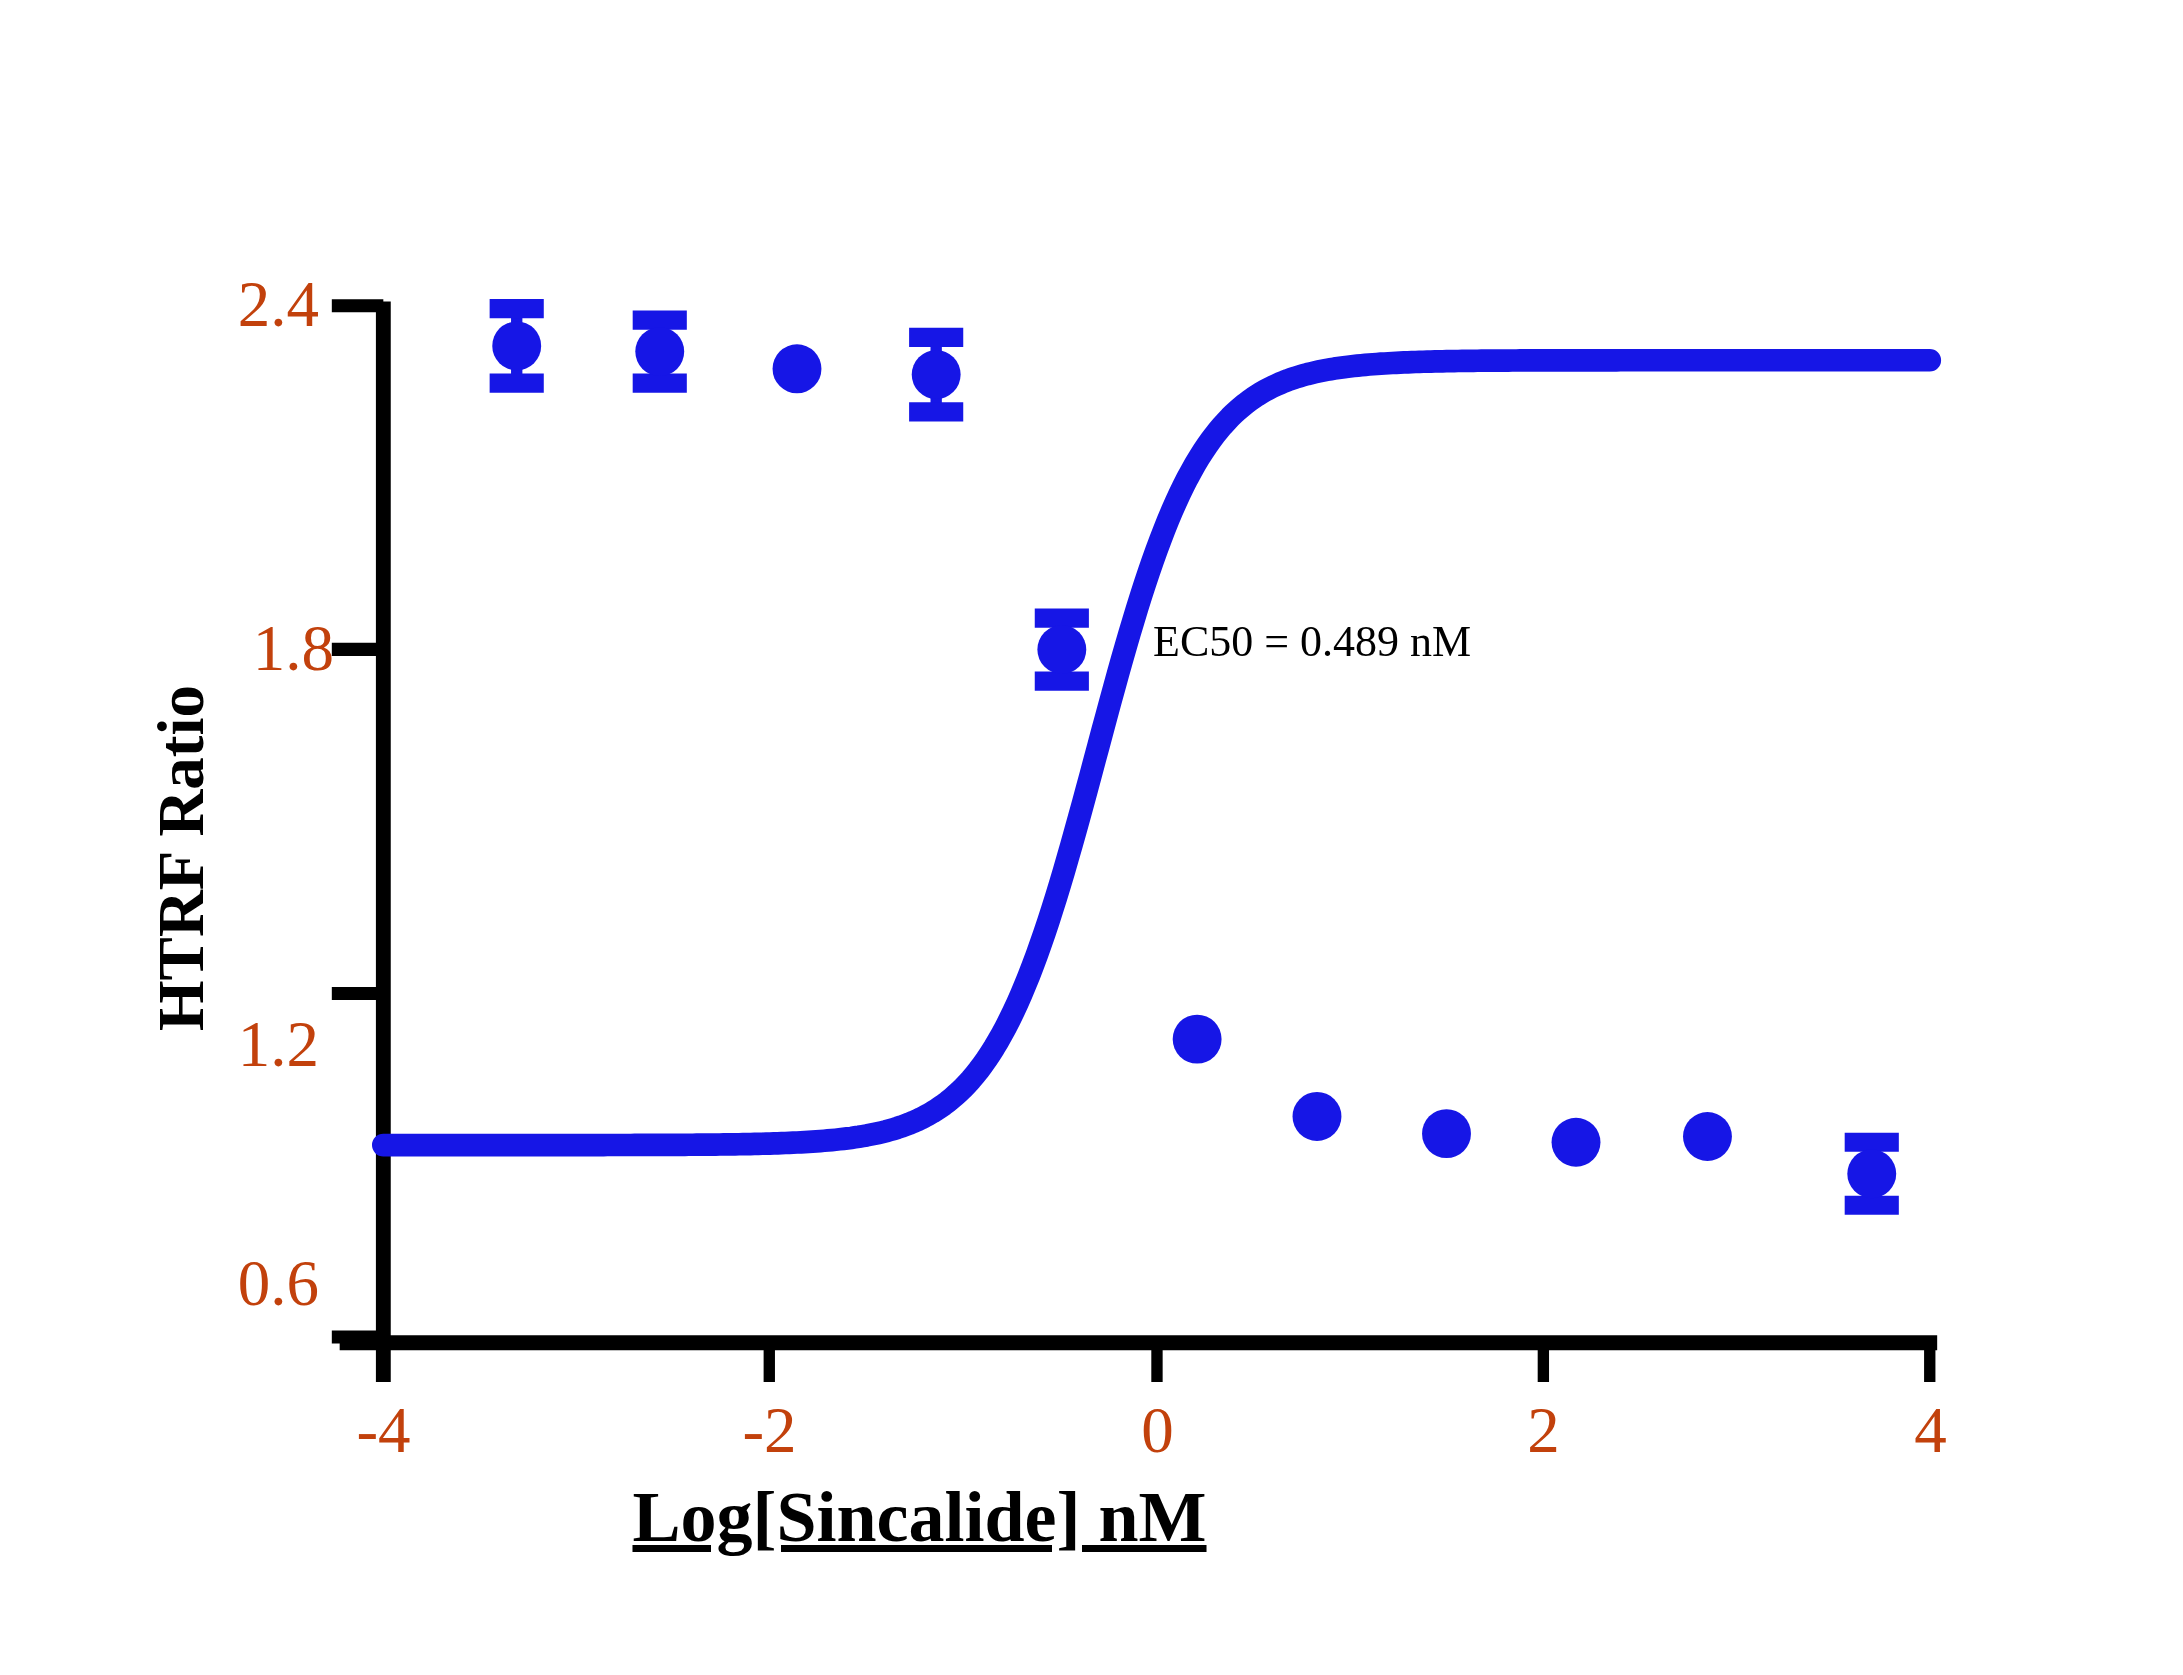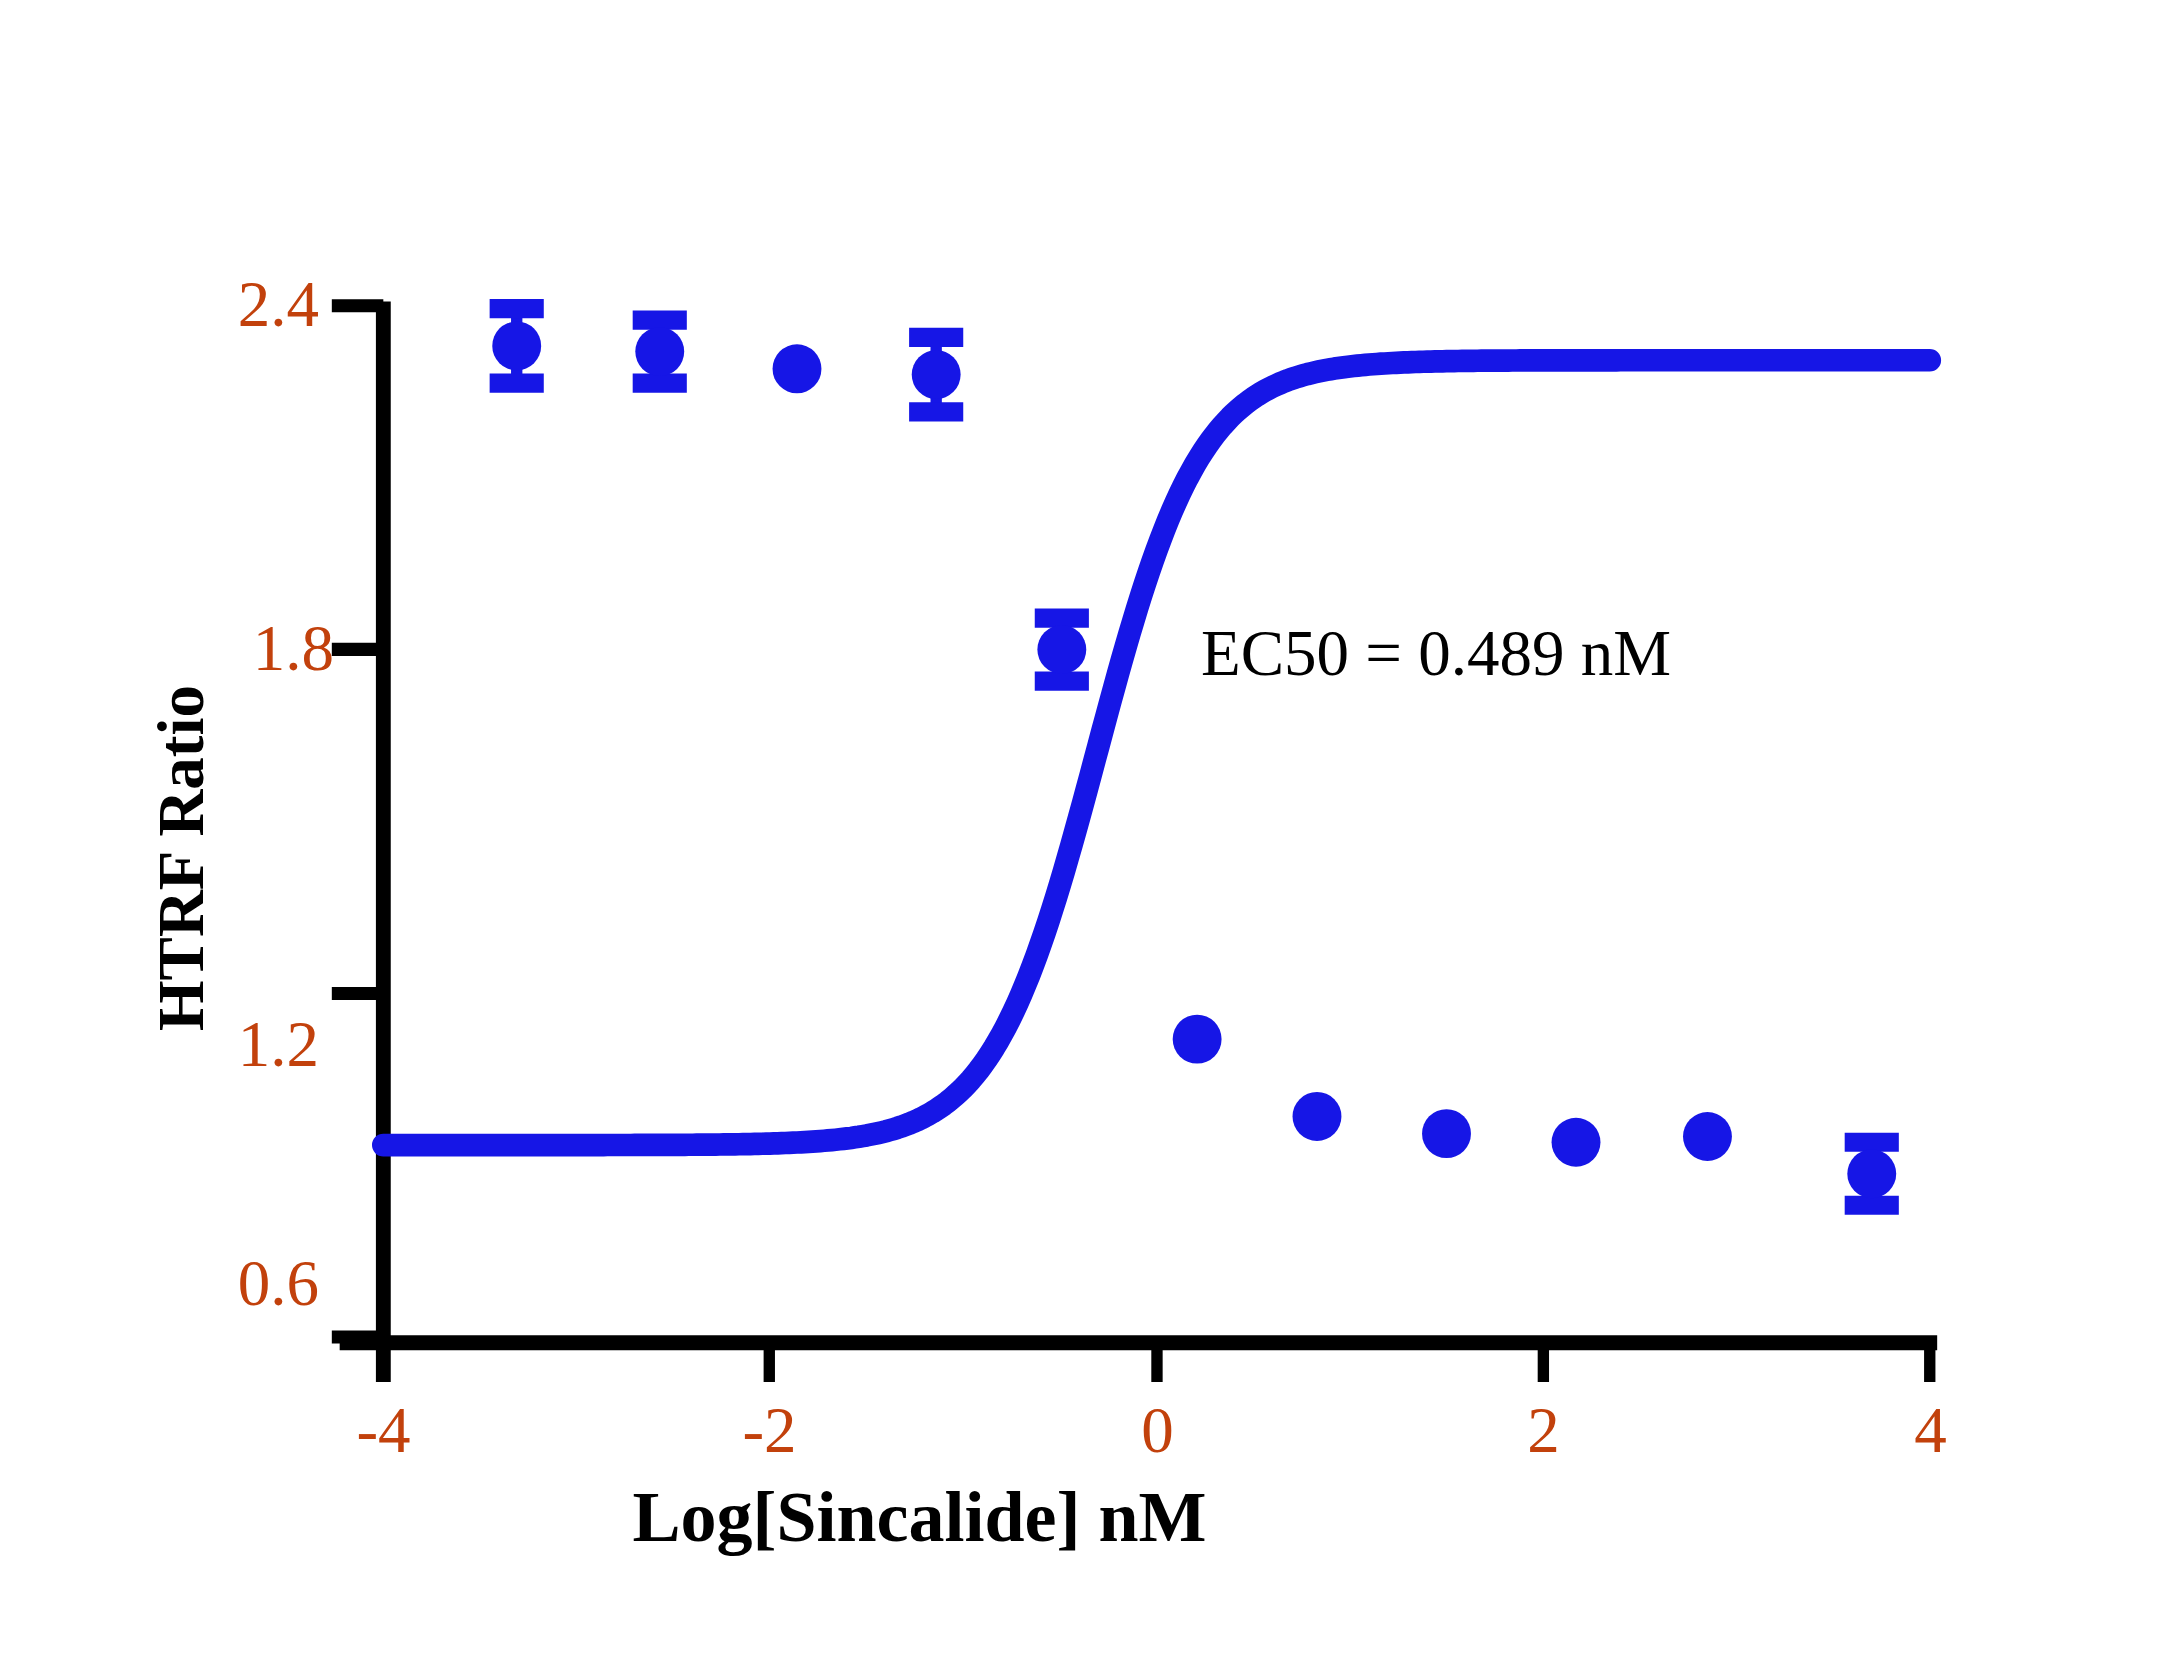--- a/index.html
+++ b/index.html
@@ -23,26 +23,26 @@
     left:144px;top:1031px;
   }
 
   .x-axis-title{
     position:absolute;left:0;top:1476px;width:2293px;
     text-align:center;
     font-family:"Liberation Serif",serif;
     font-weight:bold;font-size:72px;color:#000;
     padding-left:-87px;
   }
-  .x-axis-title span{display:inline-block;transform:translateX(-227px);}
+  .x-axis-title span{display:inline-block;transform:translateX(-227px);text-decoration:underline;}
 
   .ec50-annotation{
     position:absolute;left:1153px;top:616px;
     font-family:"Liberation Serif",serif;
-    font-weight:normal;font-size:65px;color:#000;white-space:nowrap;margin-left:48px;
+    font-weight:normal;font-size:44px;color:#000;white-space:nowrap;
   }
 
   .tick-label{
     position:absolute;
     font-family:"Liberation Serif",serif;
     font-size:65px;color:#c2410c;white-space:nowrap;
   }
   .ytick-label{text-align:right;width:175px;}
   .xtick-label{text-align:center;width:131px;}
 

